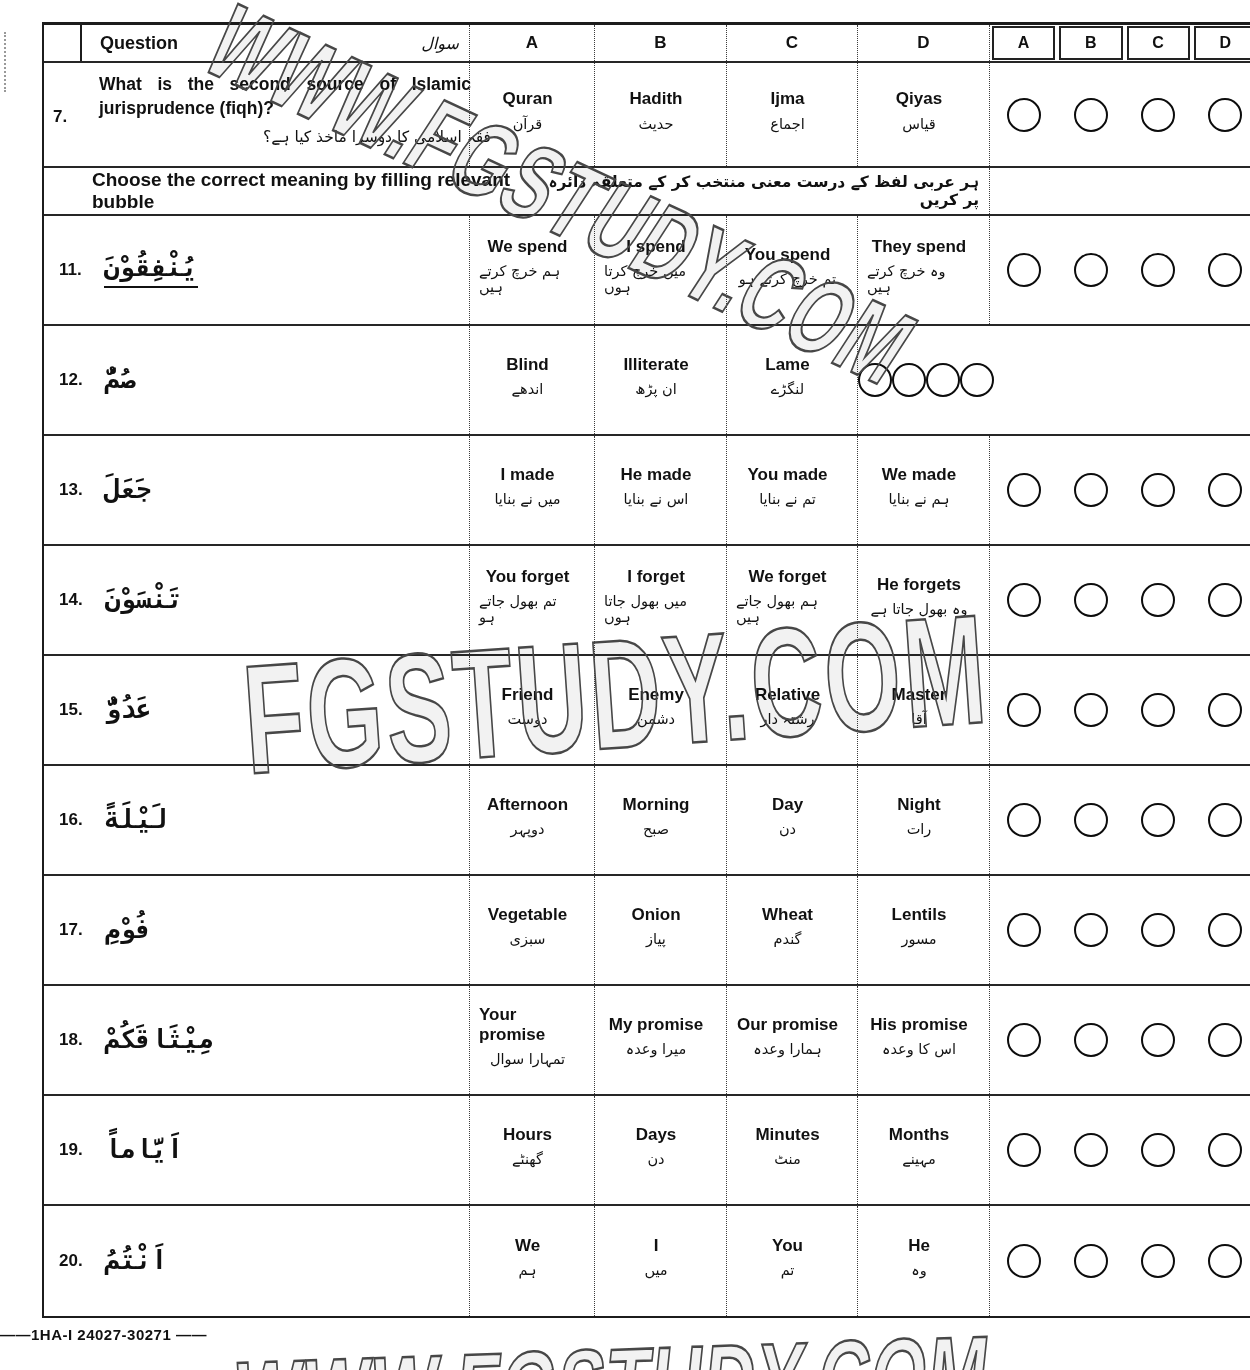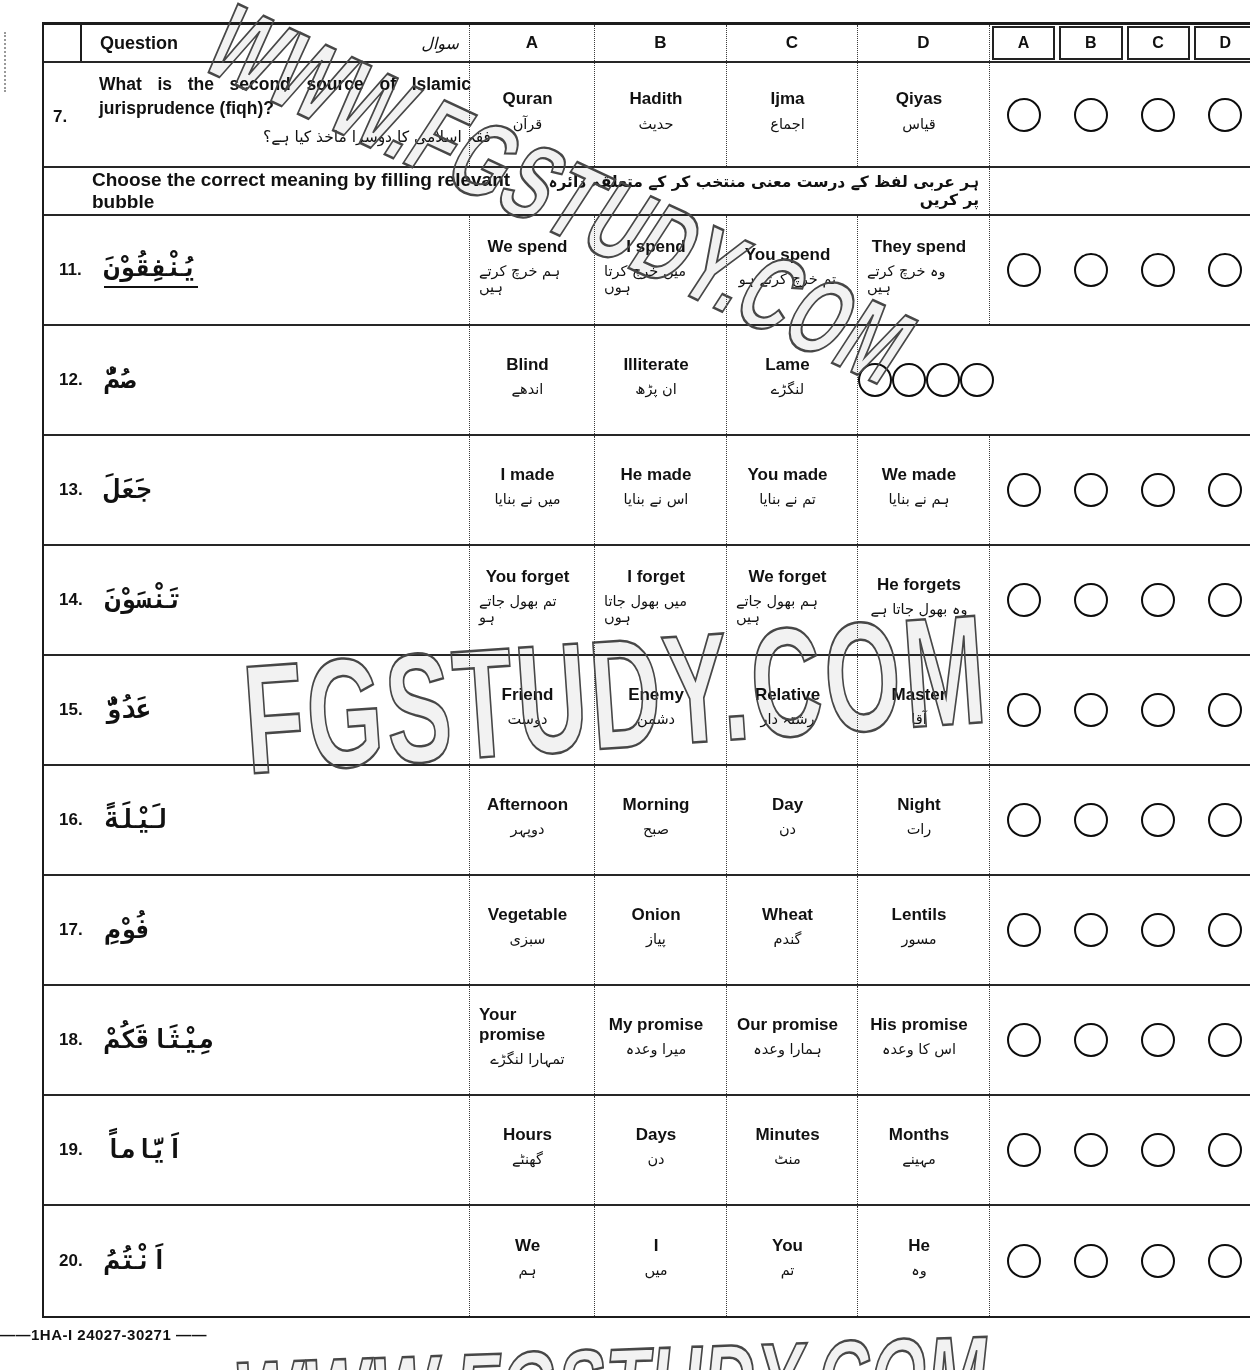--- a/index.html
+++ b/index.html
@@ -379,21 +379,21 @@
       </div>
     </div>
 
     <div class="row r-q">
       <div class="cell qcell">
         <span class="qnum">18.</span>
         <span class="arabic">مِيْثَاقَكُمْ</span>
       </div>
       <div class="cell optcell">
         <div class="opt-en">Your promise</div>
-        <div class="opt-ur urdu">تمہارا لنگڑے</div>
+        <div class="opt-ur urdu">تمہارا سوال</div>
       </div>
       <div class="cell optcell">
         <div class="opt-en">My promise</div>
         <div class="opt-ur urdu">میرا وعدہ</div>
       </div>
       <div class="cell optcell">
         <div class="opt-en">Our promise</div>
         <div class="opt-ur urdu">ہمارا وعدہ</div>
       </div>
       <div class="cell optcell">

